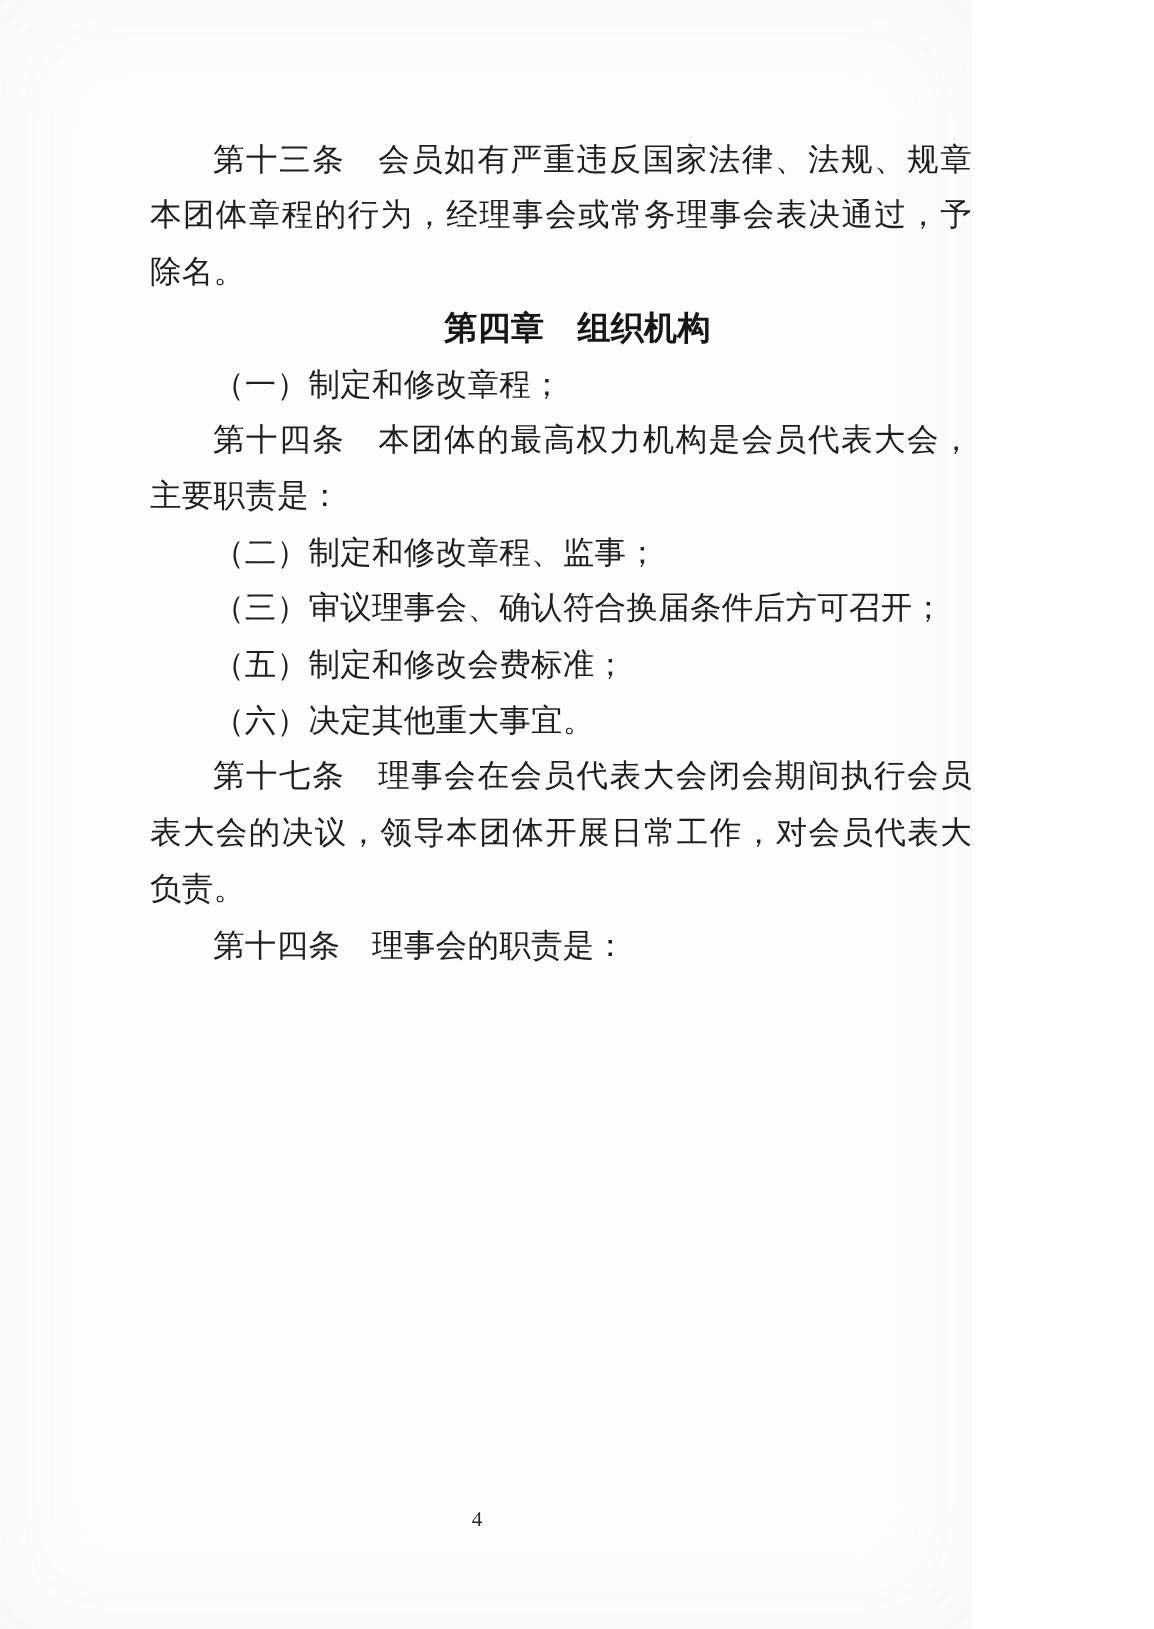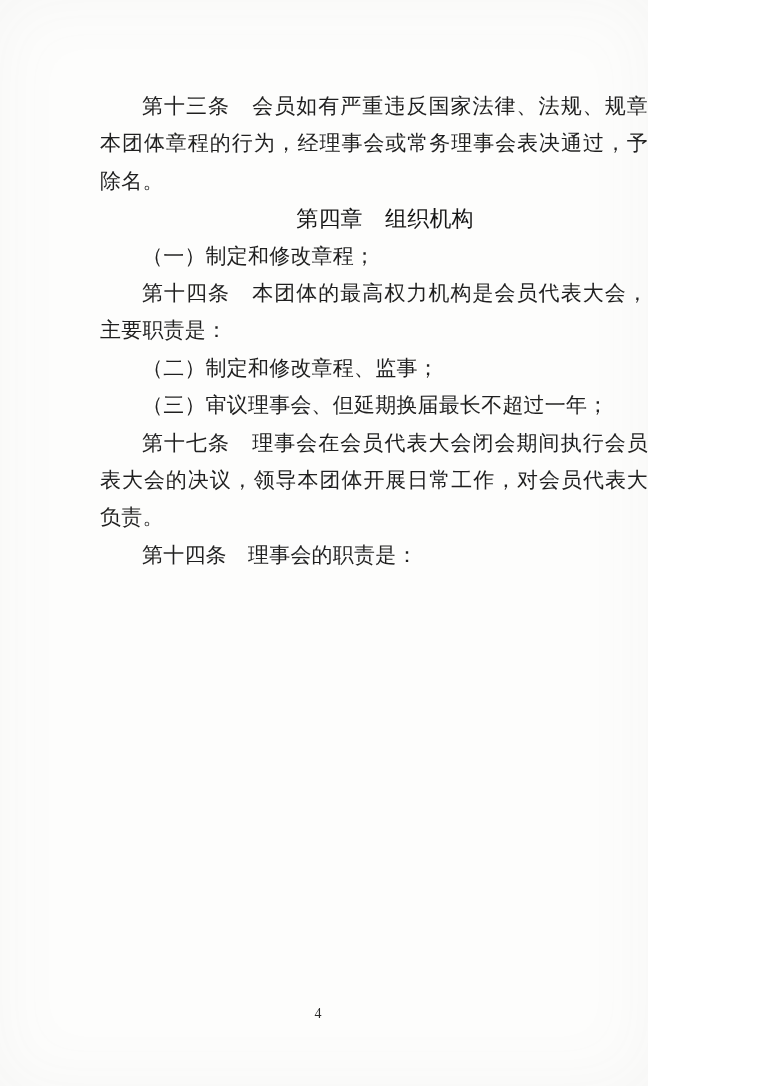--- a/index.html
+++ b/index.html
@@ -37,21 +37,21 @@
   .content p {
     margin: 0;
     padding: 0;
     text-align: justify;
     text-indent: 2em;
     letter-spacing: 0.2px;
   }
   p.chapter-heading {
     text-align: center;
     text-indent: 0;
-    font-weight: 400;
+    font-weight: 700;
     font-size: 22px;
     font-family: "Liberation Sans", "DejaVu Sans", sans-serif;
     color: #161616;
   }
 
   .page-number {
     position: absolute;
     left: 0;
     right: 12px;
     top: 1006px;
@@ -118,21 +118,23 @@
 <body>
 
 <div class="page">
 
   <div class="content">
     <p>第十三条　会员如有严重违反国家法律、法规、规章或本团体章程的行为，经理事会或常务理事会表决通过，予以除名。</p>
     <p class="chapter-heading">第四章　组织机构</p>
     <p>（一）制定和修改章程；</p>
     <p>第十四条　本团体的最高权力机构是会员代表大会，其主要职责是：</p>
     <p>（二）制定和修改章程、监事；</p>
-    <p>（三）审议理事会、但延期换届最长不超过一年；</p>
+    <p>（三）审议理事会、确认符合换届条件后方可召开；</p>
+    <p>（五）制定和修改会费标准；</p>
+    <p>（六）决定其他重大事宜。</p>
     <p>第十七条　理事会在会员代表大会闭会期间执行会员代表大会的决议，领导本团体开展日常工作，对会员代表大会负责。</p>
     <p>第十四条　理事会的职责是：</p>
   </div>
 
   <div class="page-number">4</div>
 
   <div>
     <div class="seal-frag frag-smudge"></div>
     <div class="seal-frag frag-squiggle"></div>
     <div class="seal-frag frag-dotted-line"></div>

